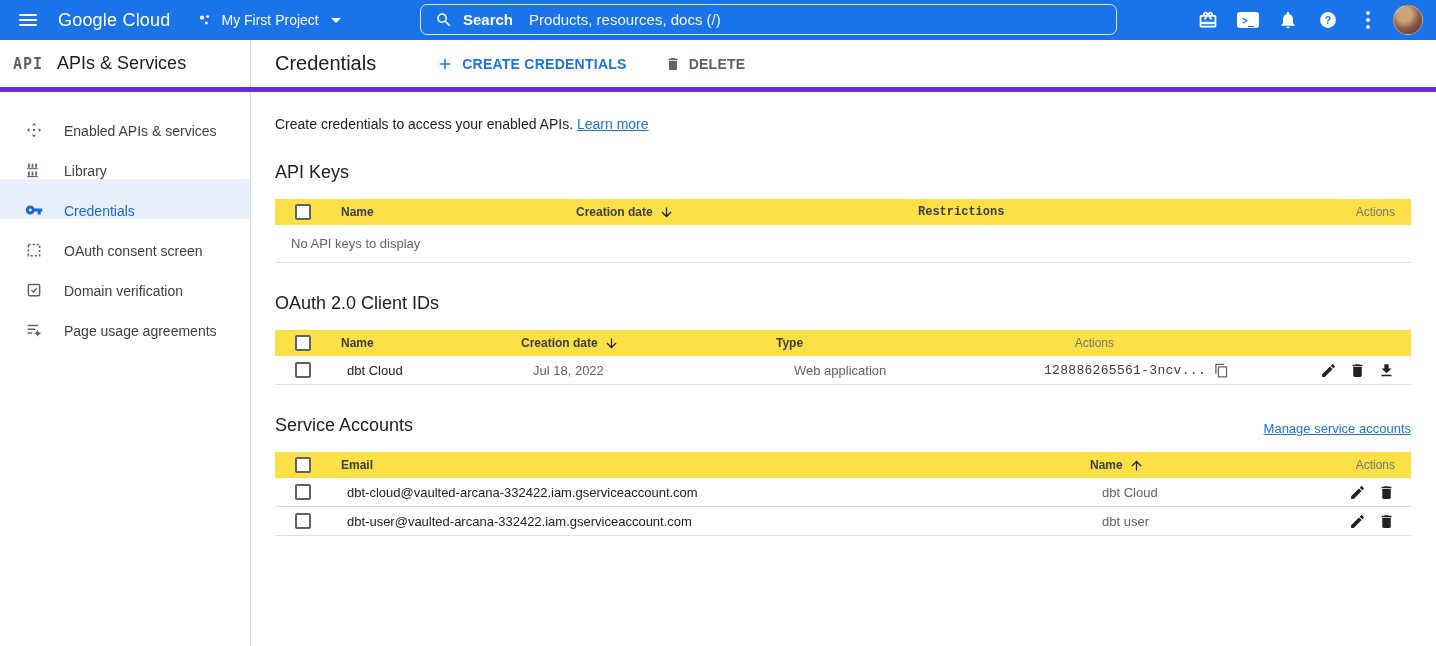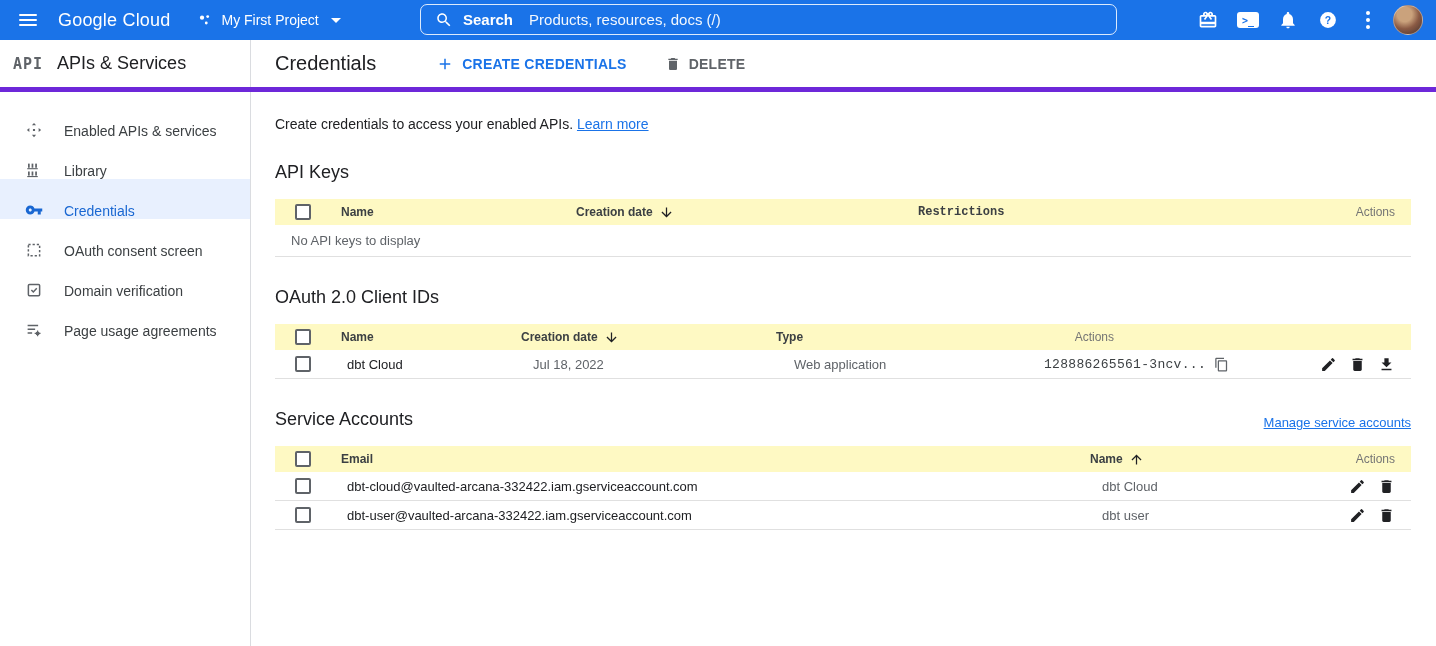--- a/index.html
+++ b/index.html
@@ -51,39 +51,39 @@
 
   .content { flex:1; padding:0 25px 0 24px; }
   .intro { margin-top:24px; font-size:14px; color:#202124; }
   a.blue-link { color:#1a73e8; text-decoration:underline; cursor:pointer; }
   .section-title { font-size:18px; font-weight:400; color:#202124; margin-top:30px; }
   .section-bar { display:flex; align-items:flex-end; justify-content:space-between; margin-top:30px; }
   .section-bar .section-title { margin-top:0; }
   .manage-link { font-size:13px; }
 
   .table { margin-top:16px; width:100%; }
-  .thead { display:flex; align-items:center; height:26px; background:#fef9c3; font-size:12px; font-weight:700; color:#3c4043; }
+  .thead { display:flex; align-items:center; height:26px; background:#fde047; font-size:12px; font-weight:700; color:#3c4043; }
   .trow { display:flex; align-items:center; height:29px; border-bottom:1px solid #e0e0e0; font-size:13px;gap:6px; }
   .c-check { width:66px; flex:0 0 66px; display:flex; align-items:center; padding-left:20px; }
   .checkbox { width:16px; height:16px; border:2px solid #5f6368; border-radius:2px; cursor:pointer; background:#fff; }
   .c-actions { width:110px; flex:0 0 110px; display:flex; justify-content:flex-end; align-items:center; gap:12px; padding-right:16px; }
   .th-actions { font-weight:400; color:#757575; justify-content:flex-end; display:flex; }
   .hcell { display:flex; align-items:center; }
   .sort-ic { margin-left:6px; display:flex; }
   .muted { color:#5f6368; }
   .mono { font-family:"Liberation Mono", monospace; font-size:13px; color:#3c4043; letter-spacing:.3px; }
   .act-ic { display:flex; cursor:pointer; color:#202124; }
   .copy-ic { margin-left:8px; color:#5f6368; cursor:pointer; display:inline-flex; vertical-align:-3px; }
 
   
   .t1 .c-name  { width:235px; flex:0 0 235px; }
   .t1 .c-date  { width:342px; flex:0 0 342px; }
   .t1 .c-restr { flex:1;font-family:Liberation Mono, monospace; }
   .t1 .c-actions { width:90px; flex:0 0 90px; }
-  .empty-row { height:32px; display:flex; align-items:center; border-bottom:1px solid #e0e0e0; font-size:13px; color:#5f6368; padding-left:16px; }
+  .empty-row { height:38px; display:flex; align-items:center; border-bottom:1px solid #e0e0e0; font-size:13px; color:#5f6368; padding-left:16px; }
 
   
   .t2 .c-name { width:180px; flex:0 0 180px; }
   .t2 .c-date { width:255px; flex:0 0 255px; }
   .t2 .c-type { width:244px; flex:0 0 244px; }
   .t2 .c-cid  { flex:1; display:flex; align-items:center; }
 
   
   .t3 .c-email { width:749px; flex:0 0 749px; }
   .t3 .c-name3 { flex:1; display:flex; align-items:center; }

